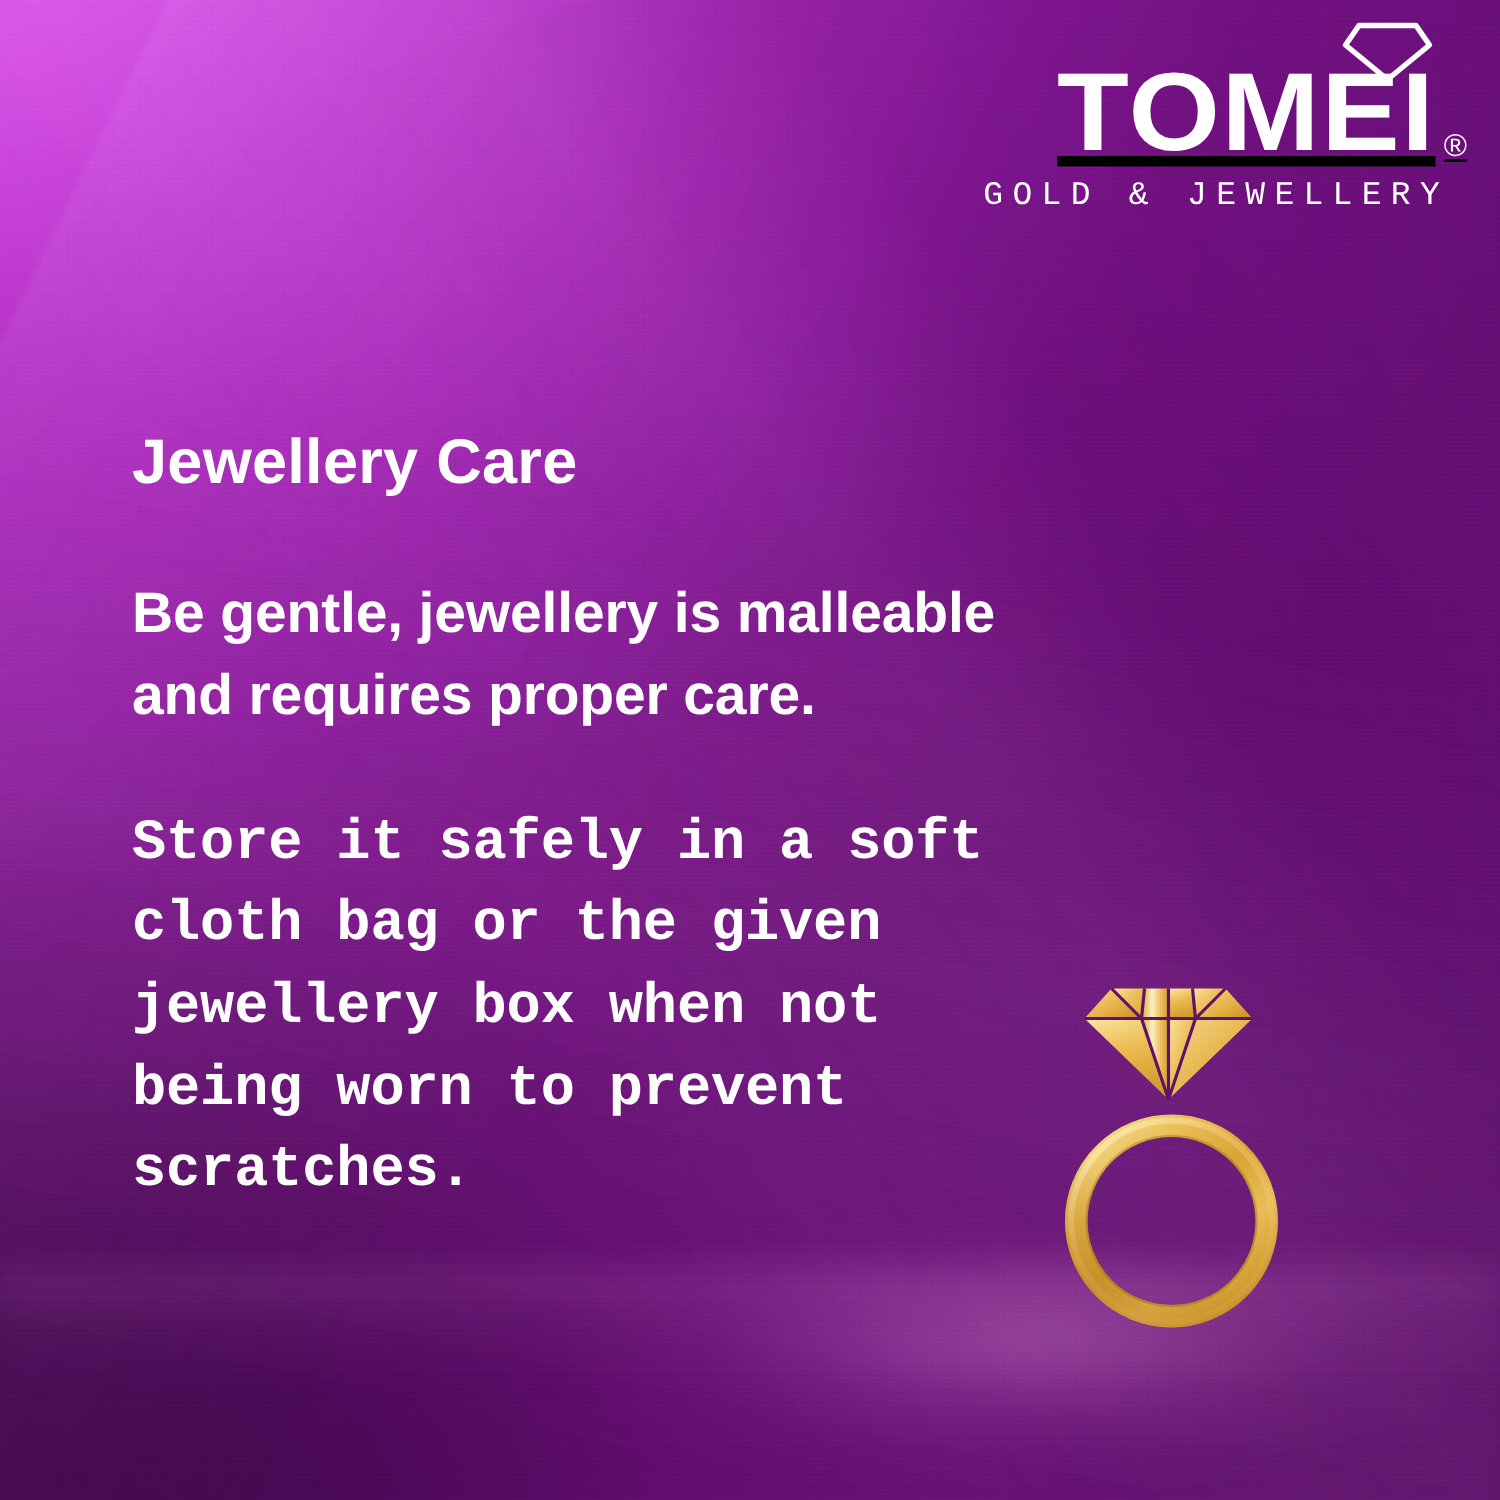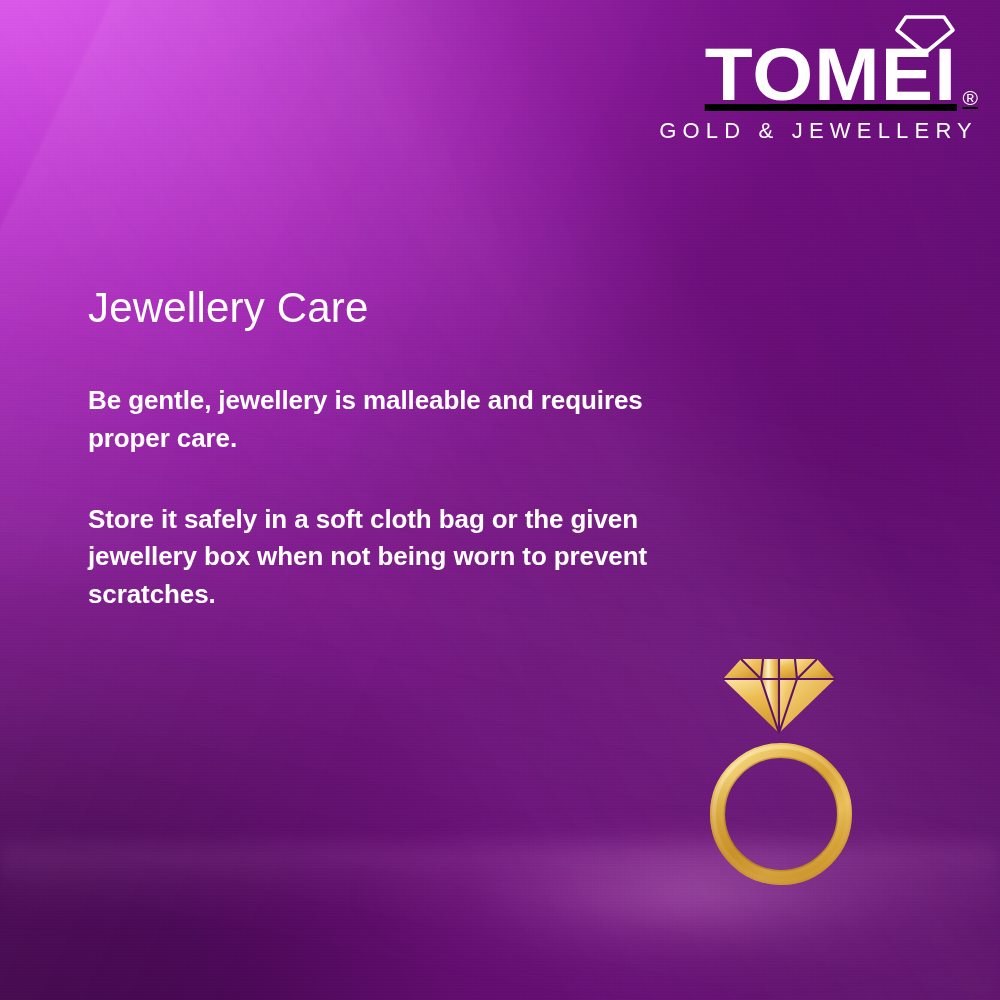--- a/index.html
+++ b/index.html
@@ -137,46 +137,47 @@
   }
   .logo-reg {
     font-size:21px;
     color:#ffffff;
     font-weight:normal;
     align-self:flex-end;
     margin-left:6px;
     margin-bottom:4px;
   }
   .logo-sub {
-    position:absolute; right:0; top:108px;
+    position:absolute; right:12px; top:108px;
     font-size:22px;
     letter-spacing:6.2px;
     color:#ffffff;
     font-weight:normal;
     white-space:nowrap;
+    font-family:Liberation Mono, monospace;
   }
 
   
   .content { position:absolute; left:88px; top:286px; width:580px; }
   .headline {
     font-size:42px;
-    font-weight:normal;
+    font-weight:bold;
     color:#FFFFFF;
     letter-spacing:0.2px;
     line-height:1.05;
     margin-bottom:52px;
   }
   .para {
-    font-size:26px;
+    font-size:38px;
     font-weight:bold;
     color:#FFFFFF;
     line-height:1.44;
     letter-spacing:-0.1px;
   }
-  .para + .para { margin-top:44px; }
+  .para + .para { margin-top:44px;font-family:Liberation Mono, monospace; }
 
   
   .ring-art {
     position:absolute;
     left:706px; top:655px;
     width:150px; height:245px;
   }
   .ring-diamond {
     position:absolute; left:17px; top:0;
     width:112px; height:80px;

